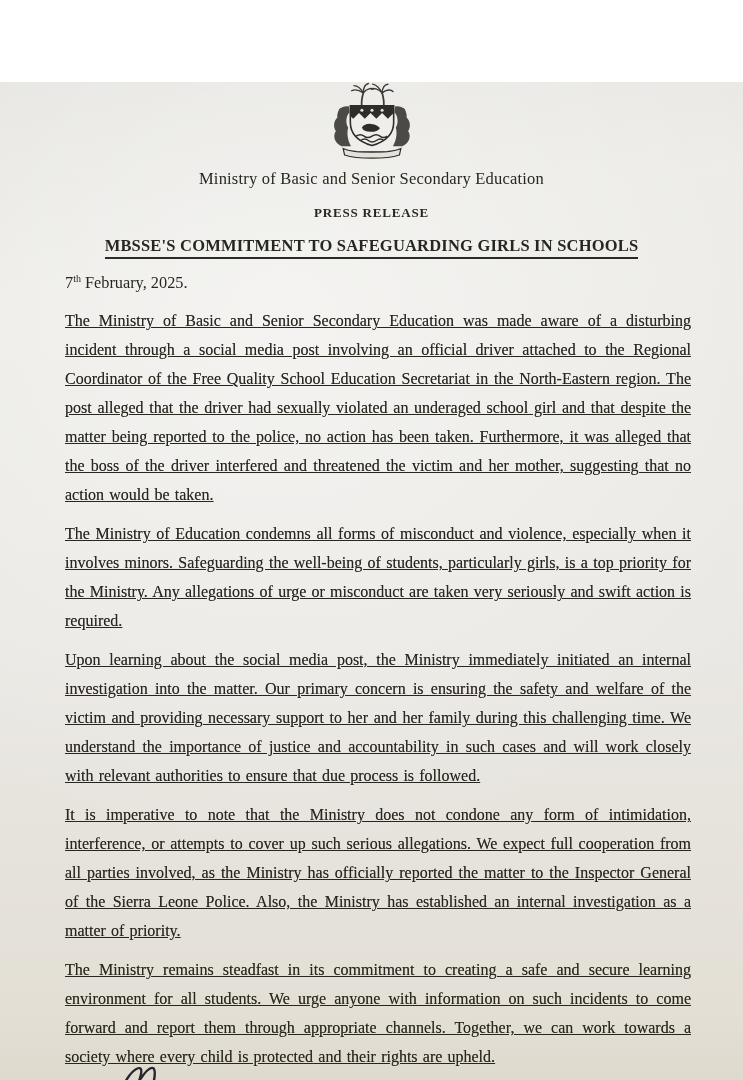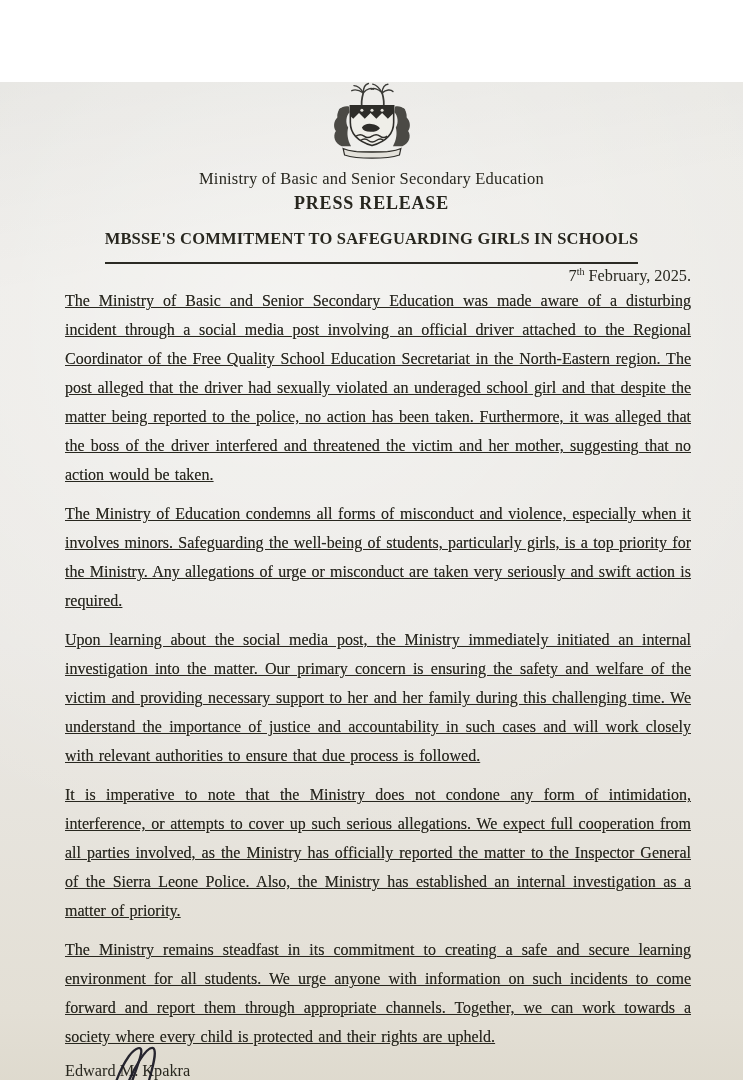--- a/index.html
+++ b/index.html
@@ -14,25 +14,25 @@
     background:
       radial-gradient(130% 80% at 38% 22%, rgba(255,255,255,0.45), rgba(255,255,255,0) 62%),
       linear-gradient(170deg, rgba(0,0,0,0.035) 0%, rgba(0,0,0,0) 18%),
       linear-gradient(180deg, #ecebe7 0%, #eae8e4 52%, #e3dfd5 86%, #d9d4c6 100%);
     color:#28271f;
   }
   .crest{ display:block; margin:82px auto 0 auto; }
   .center-line{ text-align:center; }
   .ministry-line{ font-size:16.5px; margin-top:9px; letter-spacing:.2px; }
   .address-line{ font-size:16px; margin-top:14px; }
-  .press-release{ font-size:18px; font-weight:bold; margin-top:4px; letter-spacing:.8px; }
+  .press-release{ font-size:13px; font-weight:bold; margin-top:16px; letter-spacing:.8px; }
   .doc-title{ font-size:16.5px; font-weight:bold; margin-top:15px; letter-spacing:.2px; }
-  .doc-title span{ border-bottom:2.5px solid #2b2a24; padding-bottom:14px; }
+  .doc-title span{ border-bottom:2.5px solid #2b2a24; padding-bottom:2px; }
   .body-area{ padding:0 52px 0 65px; }
-  .date-line{ font-size:16.3px; margin-top:17px; margin-bottom:0;text-align:right; }
+  .date-line{ font-size:16.3px; margin-top:17px; margin-bottom:13px; }
   .date-line .sup{ vertical-align:super; font-size:10px; }
   p.para{
     font-size:16px; line-height:29px; text-align:justify;
     word-spacing:1.2px; margin-bottom:10px;
     text-shadow:0 0 .4px rgba(40,39,31,.55);
     text-decoration:underline;
   }
   .sig-block{ position:relative; margin-top:3px; }
   .sig-name{ font-size:16.3px; }
   .sig-title{ font-size:16.3px; margin-top:8px; }

